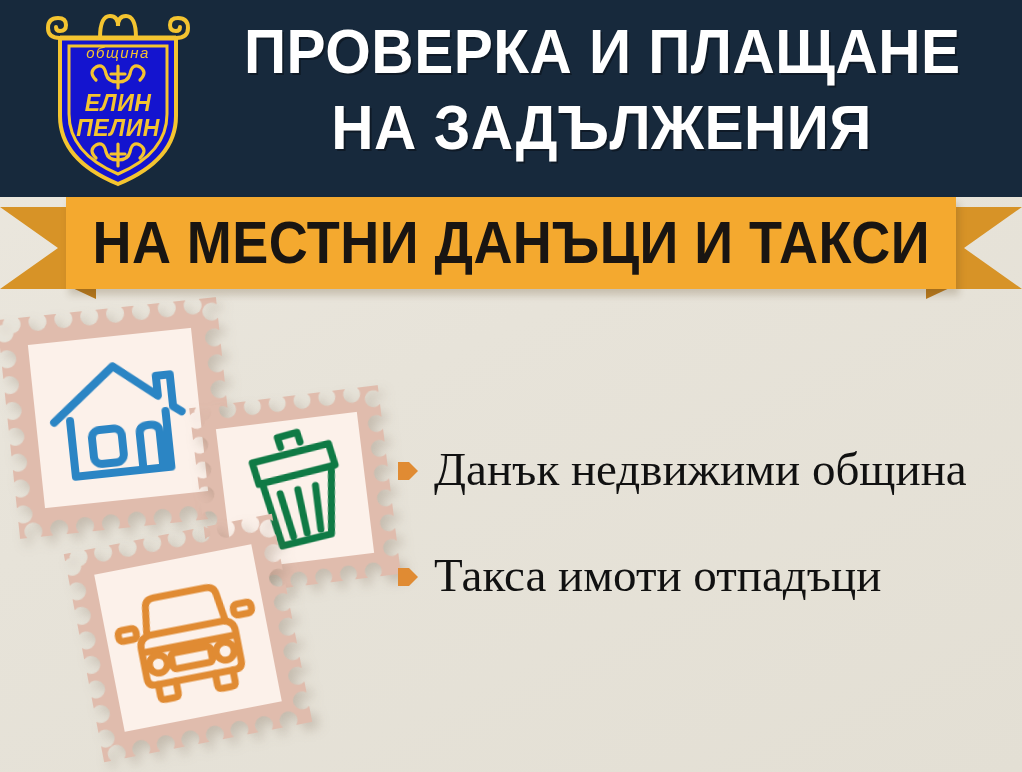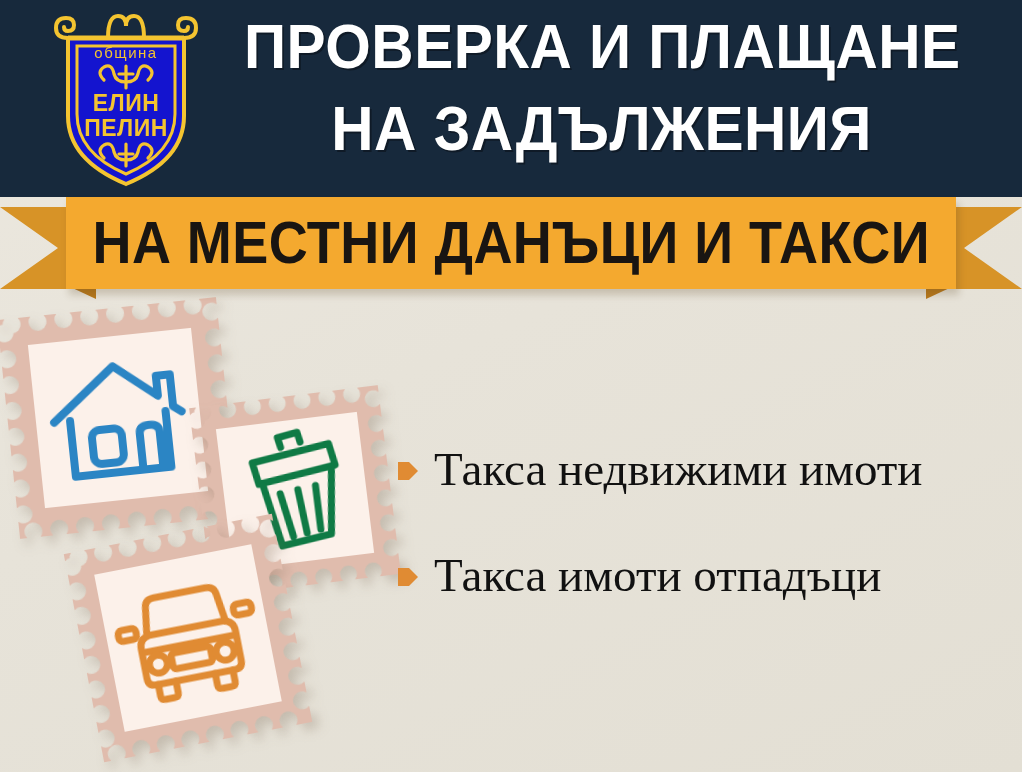--- a/index.html
+++ b/index.html
@@ -26,40 +26,40 @@
     position: absolute;
     left: 0;
     top: 0;
     width: 1022px;
     height: 197px;
     background: #17293c;
     z-index: 2;
   }
   .crest {
     position: absolute;
-    left: 46px;
+    left: 38px;
     top: 8px;
     width: 160px;
     height: 182px;
     z-index: 3;
+    font-style: italic;
   }
   .crest svg { display: block; width: 100%; height: 100%; }
 
   .header-title {
     position: absolute;
     left: 196px;
-    top: 2px;
+    top: 14px;
     width: 812px;
     height: 170px;
     z-index: 3;
     display: flex;
     flex-direction: column;
     align-items: center;
-    justify-content: center;
-    gap: 8px;
+    gap: 2px;
   }
   .header-title .line {
     color: #ffffff;
     font-family: "Liberation Sans Narrow", "Liberation Sans", sans-serif;
     font-weight: bold;
     font-size: 63px;
     line-height: 74px;
     letter-spacing: 0.5px;
     white-space: nowrap;
     transform: scaleX(0.93);
@@ -396,21 +396,21 @@
   </div>
 
   <div class="tax-list">
 
     <div class="tax-item">
       <span class="bullet">
         <svg width="20" height="22" viewBox="0 0 20 22" xmlns="http://www.w3.org/2000/svg">
           <path d="M0 2 L11 2 L20 11 L11 20 L0 20 Z" fill="#e08b33"></path>
         </svg>
       </span>
-      <span class="tax-label">Такса недвижими имоти</span>
+      <span class="tax-label">Данък недвижими община</span>
     </div>
 
     <div class="tax-item">
       <span class="bullet">
         <svg width="20" height="22" viewBox="0 0 20 22" xmlns="http://www.w3.org/2000/svg">
           <path d="M0 2 L11 2 L20 11 L11 20 L0 20 Z" fill="#e08b33"></path>
         </svg>
       </span>
       <span class="tax-label">Такса имоти отпадъци</span>
     </div>

